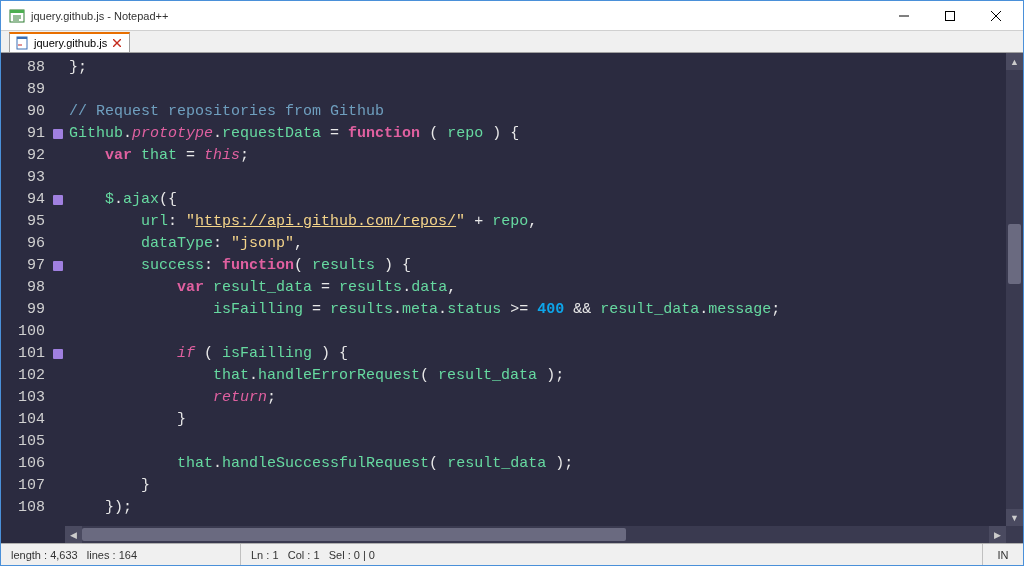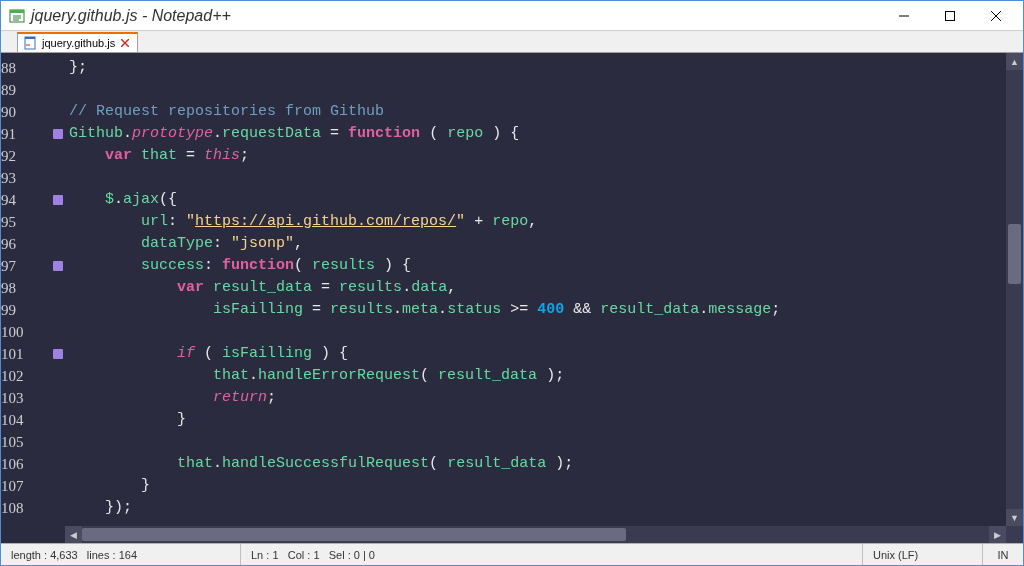--- a/index.html
+++ b/index.html
@@ -1,32 +1,32 @@
 <!DOCTYPE html>
 <html><head>
 <meta charset="utf-8">
 <style>
   * { margin: 0; padding: 0; box-sizing: border-box; }
   html, body { width: 1024px; height: 566px; font-family: "Segoe UI", Tahoma, sans-serif; overflow: hidden; background: #fff; }
   .window { display: flex; flex-direction: column; width: 100%; height: 100%; border: 1px solid #4a90d9; }
   
   .titlebar { height: 30px; background: #fff; display: flex; align-items: center; padding: 0 4px 0 8px; border-bottom: 1px solid #d0d0d0; }
   .titlebar .appicon { width: 16px; height: 16px; margin-right: 6px; display: inline-flex; align-items: center; justify-content: center; }
-  .titlebar .title { font-size: 16px; color: #333; flex: 1; font-style: italic; }
+  .titlebar .title { font-size: 11px; color: #333; flex: 1; }
   .winbtns { display: flex; gap: 0; }
   .winbtn { width: 46px; height: 30px; background: transparent; border: none; display: flex; align-items: center; justify-content: center; cursor: default; }
   .winbtn svg { display: block; }
   
-  .tabbar { height: 22px; background: #f0f0f0; display: flex; align-items: flex-end; padding-left: 16px; border-bottom: 1px solid #a0a0a0; }
+  .tabbar { height: 22px; background: #f0f0f0; display: flex; align-items: flex-end; padding-left: 8px; border-bottom: 1px solid #a0a0a0; }
   .tab { height: 20px; display: flex; align-items: center; padding: 0 6px; border: 1px solid #a0a0a0; border-bottom: none; border-top: 2px solid #e86f00; background: #fff; font-size: 11px; color: #000; gap: 4px; cursor: default; }
   .tab .tabicon { width: 14px; height: 14px; display: inline-flex; align-items: center; justify-content: center; }
   .tab .tabclose { width: 12px; height: 12px; display: inline-flex; align-items: center; justify-content: center; color: #c42b1c; font-size: 11px; cursor: pointer; }
   
   .editor { flex: 1; display: flex; background: #2b2b40; min-height: 0; position: relative; }
-  .gutter { width: 50px; background: #2b2b40; color: #d0d0d0; font-family: Liberation Serif, serif; font-size: 15px; padding: 4px 6px 0 0; user-select: none; }
+  .gutter { width: 50px; background: #2b2b40; color: #d0d0d0; font-family: Liberation Mono, monospace; font-size: 15px; text-align: right; padding: 4px 6px 0 0; user-select: none; }
   .gutter .ln { height: 22px; line-height: 22px; }
   .foldcol { width: 14px; background: #2b2b40; padding-top: 4px; position: relative; }
   .foldcol .fm { position: absolute; left: 2px; width: 10px; height: 10px; background: #a080e0; border-radius: 1px; }
   .code { flex: 1; font-family: Consolas, "Courier New", monospace; font-size: 15px; line-height: 22px; padding: 4px 0 0 4px; color: #e8e8e8; white-space: pre; overflow: hidden; }
   .scrollbar-v { width: 17px; background: #3a3a50; display: flex; flex-direction: column; align-items: center; }
   .sb-btn { width: 17px; height: 17px; background: #4a4a60; display: flex; align-items: center; justify-content: center; color: #ccc; font-size: 9px; cursor: pointer; }
   .sb-track { flex: 1; width: 17px; position: relative; }
   .sb-thumb { position: absolute; left: 2px; width: 13px; top: 35%; height: 60px; background: #6a6a80; border-radius: 2px; cursor: pointer; }
   .scrollbar-h-row { height: 17px; background: #3a3a50; display: flex; }
   .scrollbar-h-row .sb-spacer { width: 64px; background: #2b2b40; }
@@ -156,17 +156,16 @@
       &nbsp;&nbsp;&nbsp;
       <span>lines :</span>&nbsp;<span>164</span>
     </div>
     <div class="cell flex">
       <span>Ln :</span>&nbsp;<span>1</span>
       &nbsp;&nbsp;&nbsp;
       <span>Col :</span>&nbsp;<span>1</span>
       &nbsp;&nbsp;&nbsp;
       <span>Sel :</span>&nbsp;<span>0 | 0</span>
     </div>
-    <div class="cell" style="width:120px">Unix (LF)</div>
     <div class="cell last" style="width:40px;justify-content:center">IN</div>
   </div>
 
 </div>
 
 </body></html>

